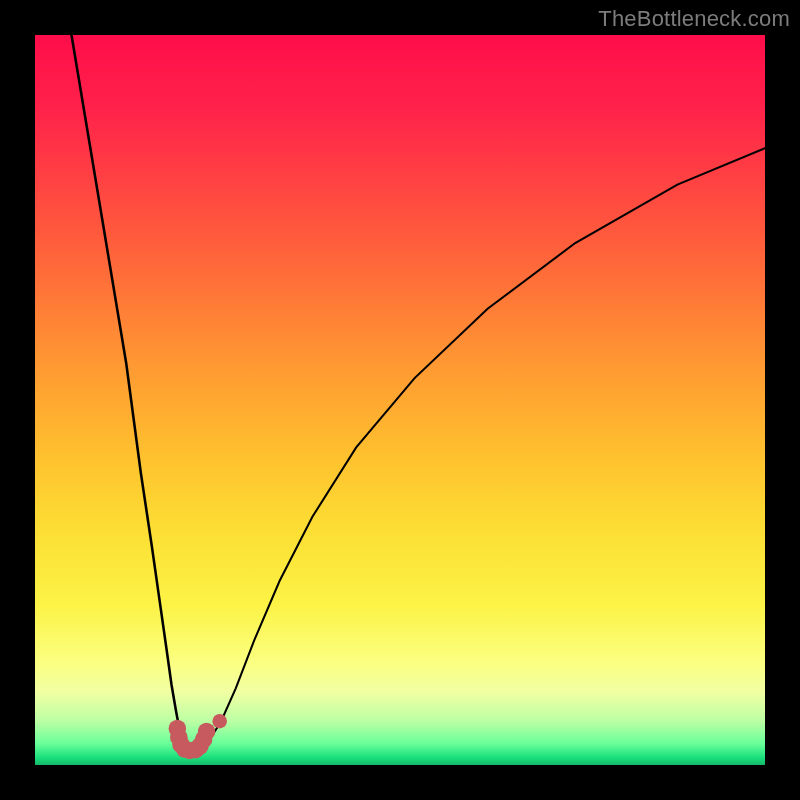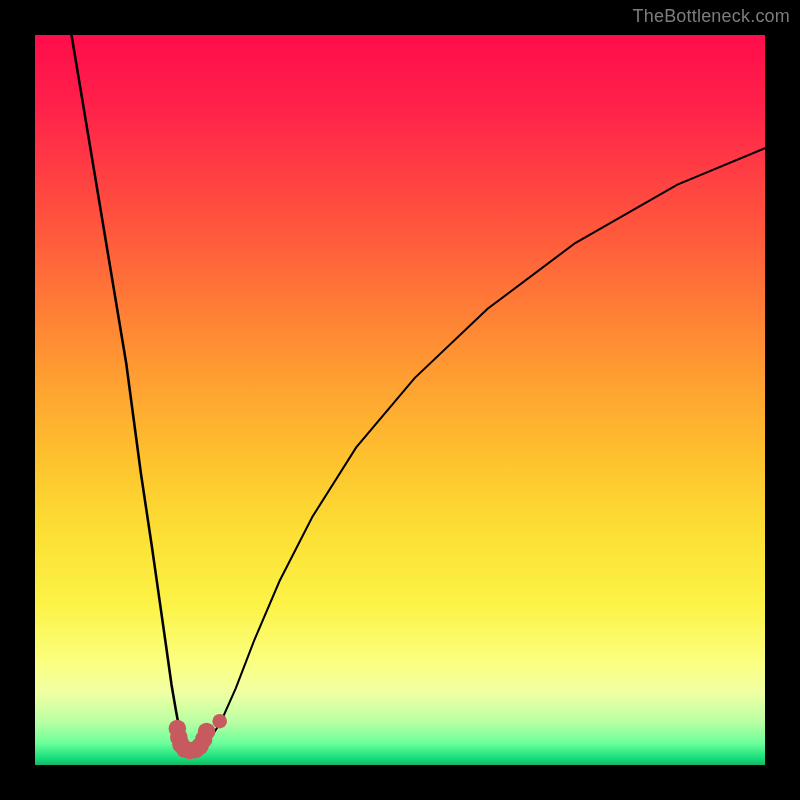--- a/index.html
+++ b/index.html
@@ -56,21 +56,21 @@
     top: 0;
     left: 0;
     width: 100%;
     height: 100%;
   }
   .watermark {
     position: absolute;
     top: 6px;
     right: 10px;
     color: #7c7c7c;
-    font-size: 18px;
+    font-size: 22px;
     font-weight: 500;
     letter-spacing: 0.2px;
   }
 </style>
 </head>
 <body>
 
 <div class="frame">
   <div class="watermark">TheBottleneck.com</div>
 

